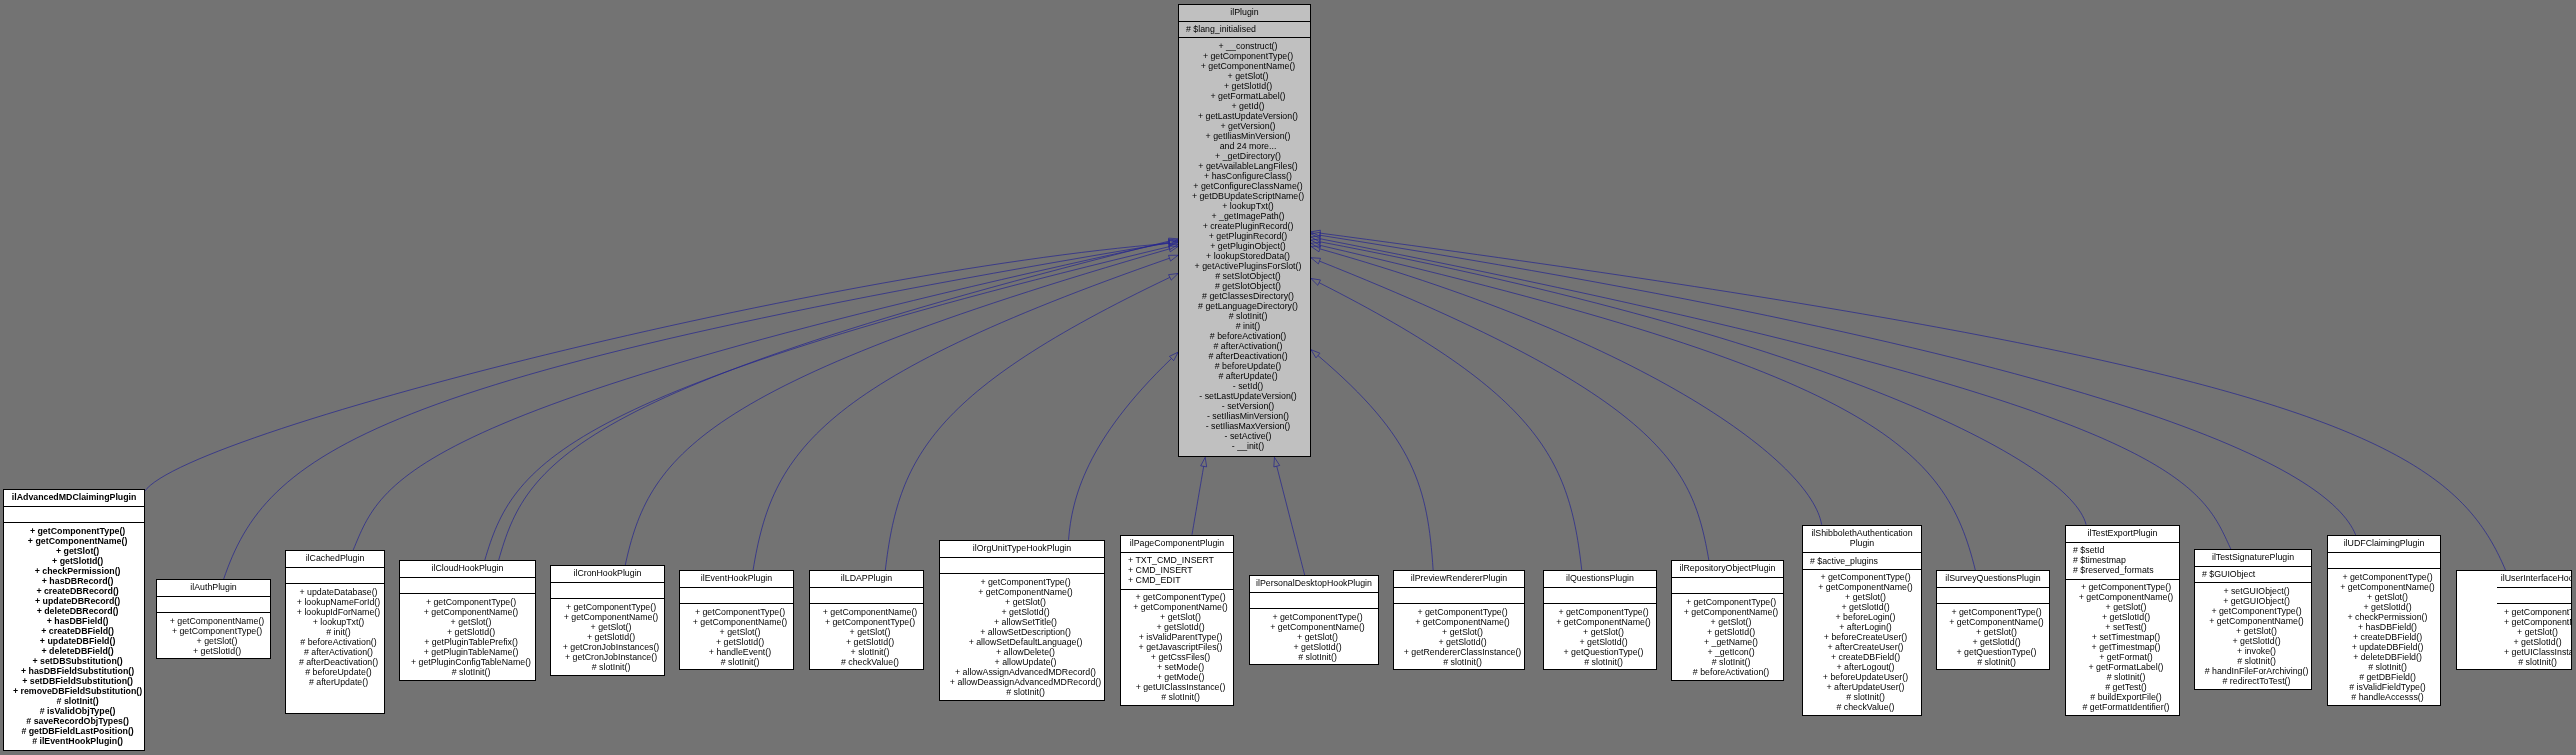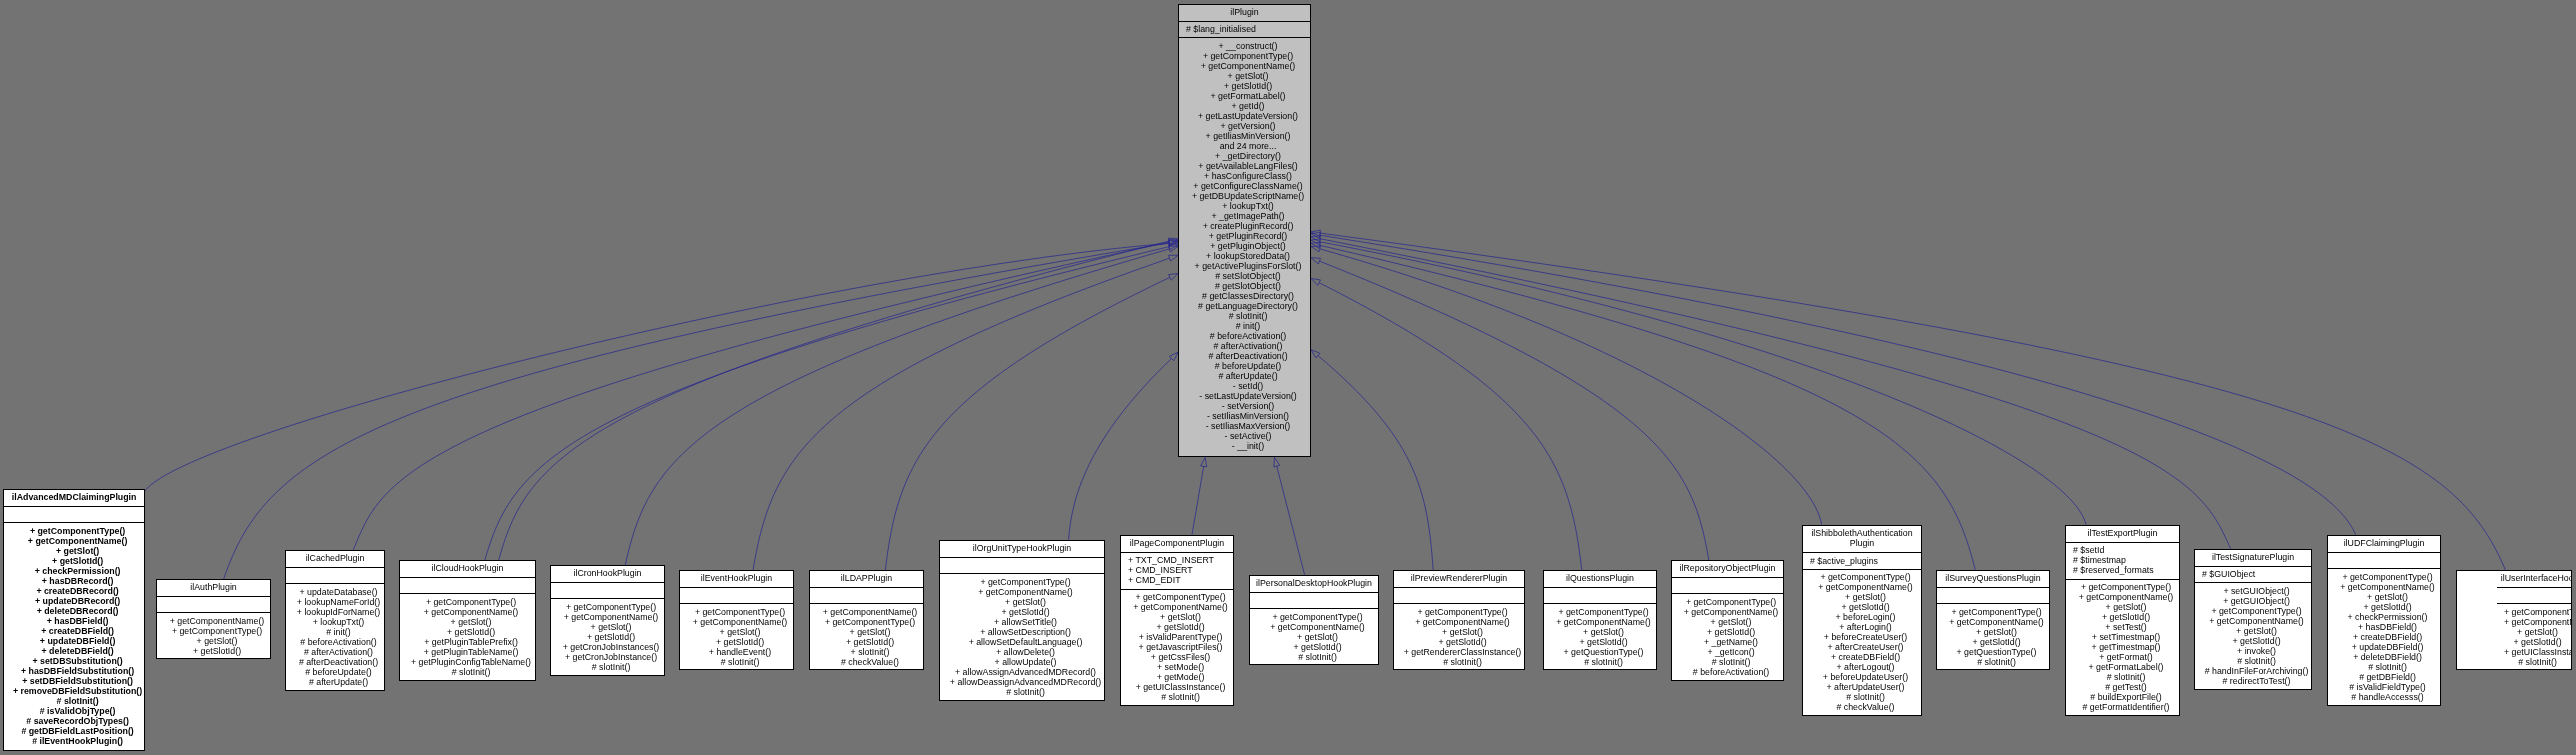--- a/index.html
+++ b/index.html
@@ -156,21 +156,21 @@
         <div class="sec attrs" style="height: 16.7px;">
           <div class="row"></div>
         </div>
         <div class="sec meths" style="height: 47px;">
           <div class="row">+ getComponentName()</div>
           <div class="row">+ getComponentType()</div>
           <div class="row">+ getSlot()</div>
           <div class="row">+ getSlotId()</div>
         </div>
       </div>
-      <div class="uml-class" style="left: 285px; top: 550px; width: 100px; height: 141px;">
+      <div class="uml-class" style="left: 285px; top: 550px; width: 100px; height: 164px;">
         <div class="sec title" style="height: 16.7px;">
           <div class="row">ilCachedPlugin</div>
         </div>
         <div class="sec attrs" style="height: 16.7px;">
           <div class="row"></div>
         </div>
         <div class="sec meths" style="height: 107px;">
           <div class="row">+ updateDatabase()</div>
           <div class="row">+ lookupNameForId()</div>
           <div class="row">+ lookupIdForName()</div>

